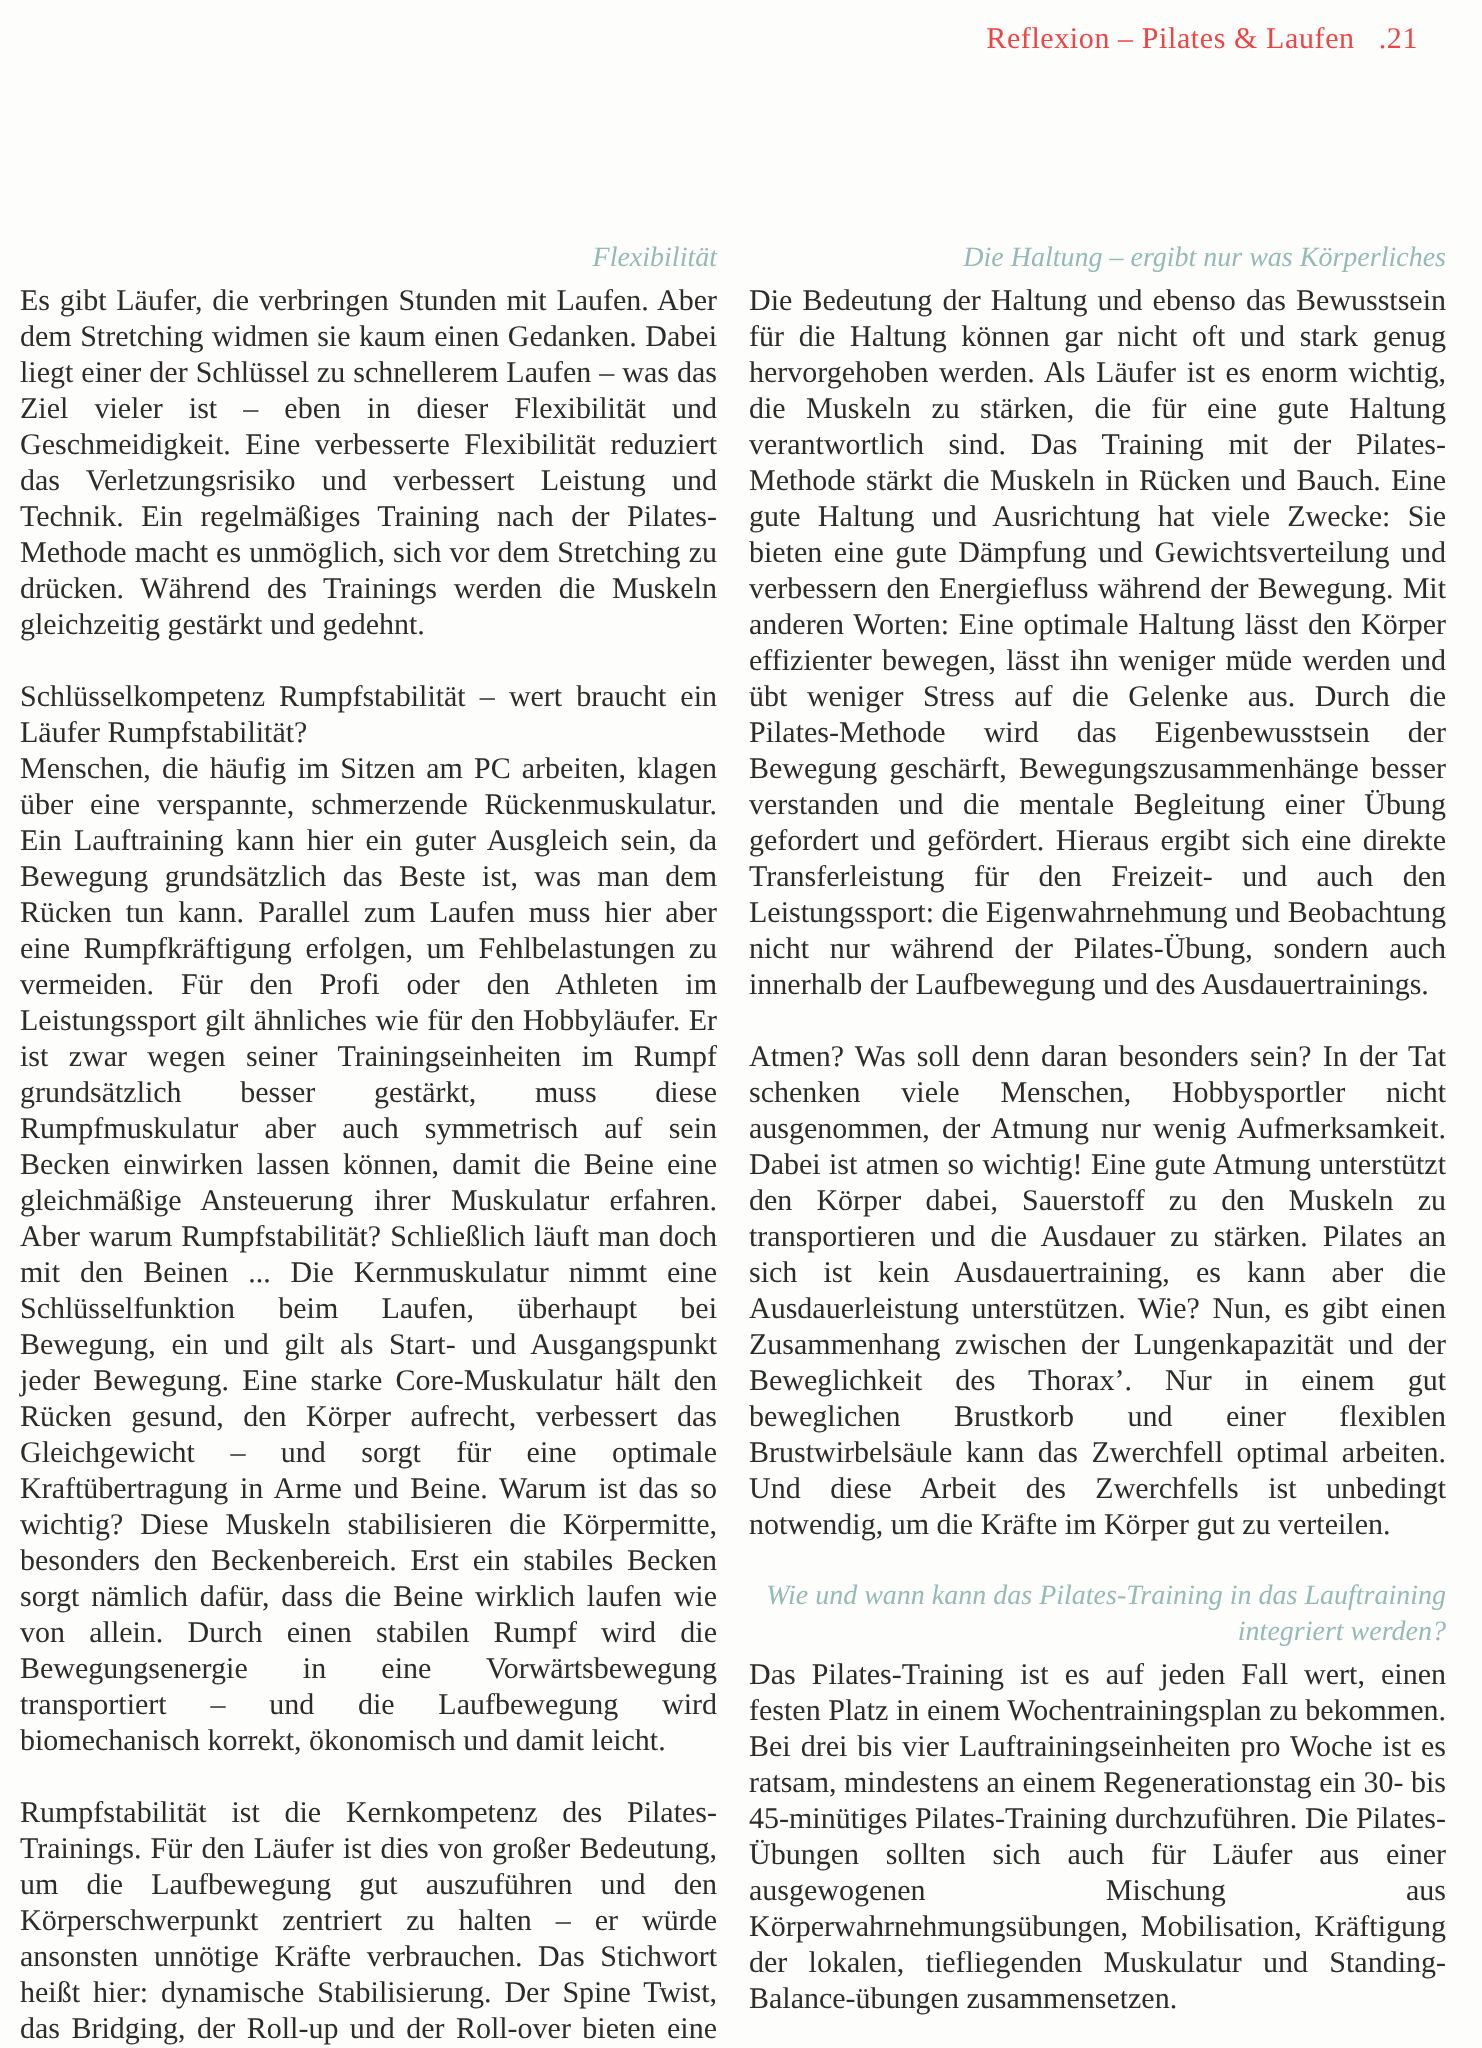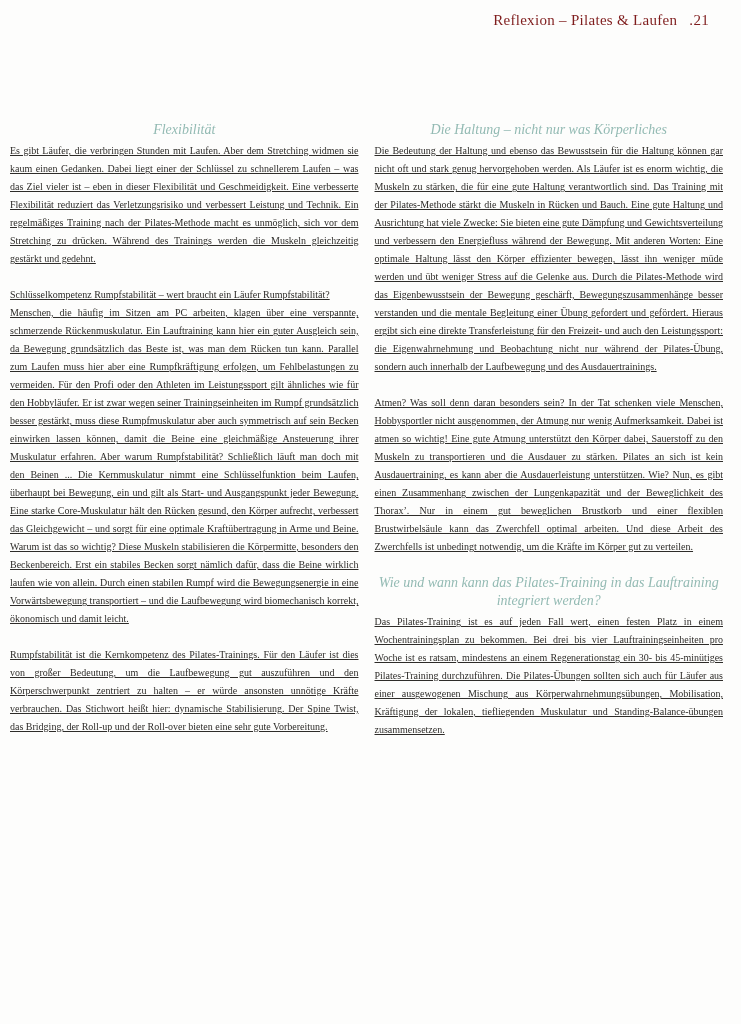--- a/index.html
+++ b/index.html
@@ -14,56 +14,55 @@
     font-family: "Liberation Serif", "DejaVu Serif", serif;
     color: #2e2c29;
     overflow: hidden;
   }
   .running-header {
     position: absolute;
     top: 12px;
     right: 32px;
     font-size: 15px;
     letter-spacing: 0.02em;
-    color: #7f1d1d;
+    color: #ef4444;
     white-space: nowrap;
   }
   .running-header .pageno {
     margin-left: 12px;
   }
   .columns {
     position: absolute;
     top: 121px;
     left: 10px;
     width: 713px;
     display: grid;
     grid-template-columns: 1fr 1fr;
     column-gap: 16px;
   }
   .col {
     min-width: 0;
   }
   p.body-para {
     margin: 0 0 18px 0;
-    font-size: 10px;
+    font-size: 15px;
     line-height: 18px;
     text-align: justify;
-    text-decoration: underline;
   }
   p.body-para.no-gap {
     margin-bottom: 0;
   }
   h3.section-heading {
     margin: 12px 0 3px 0;
     font-size: 14px;
     line-height: 18px;
     font-weight: normal;
     font-style: italic;
     color: #93bab3;
-    text-align: center;
+    text-align: right;
   }
   .col > h3.section-heading:first-child {
     margin-top: 0;
   }
 </style>
 </head>
 <body>
 
 <div class="running-header">
   <span>Reflexion – Pilates &amp; Laufen</span><span class="pageno">.21</span>
@@ -73,20 +72,20 @@
 
   <section class="col">
     <h3 class="section-heading">Flexibilität</h3>
     <p class="body-para">Es gibt Läufer, die verbringen Stunden mit Laufen. Aber dem Stretching widmen sie kaum einen Gedanken. Dabei liegt einer der Schlüssel zu schnellerem Laufen – was das Ziel vieler ist – eben in dieser Flexibilität und Geschmeidigkeit. Eine verbesserte Flexibilität reduziert das Verletzungsrisiko und verbessert Leistung und Technik. Ein regelmäßiges Training nach der Pilates-Methode macht es unmöglich, sich vor dem Stretching zu drücken. Während des Trainings werden die Muskeln gleichzeitig gestärkt und gedehnt.</p>
     <p class="body-para no-gap">Schlüsselkompetenz Rumpfstabilität – wert braucht ein Läufer Rumpfstabilität?</p>
     <p class="body-para">Menschen, die häufig im Sitzen am PC arbeiten, klagen über eine verspannte, schmerzende Rückenmuskulatur. Ein Lauftraining kann hier ein guter Ausgleich sein, da Bewegung grundsätzlich das Beste ist, was man dem Rücken tun kann. Parallel zum Laufen muss hier aber eine Rumpfkräftigung erfolgen, um Fehlbelastungen zu vermeiden. Für den Profi oder den Athleten im Leistungssport gilt ähnliches wie für den Hobbyläufer. Er ist zwar wegen seiner Trainingseinheiten im Rumpf grundsätzlich besser gestärkt, muss diese Rumpfmuskulatur aber auch symmetrisch auf sein Becken einwirken lassen können, damit die Beine eine gleichmäßige Ansteuerung ihrer Muskulatur erfahren. Aber warum Rumpfstabilität? Schließlich läuft man doch mit den Beinen ... Die Kernmuskulatur nimmt eine Schlüsselfunktion beim Laufen, überhaupt bei Bewegung, ein und gilt als Start- und Ausgangspunkt jeder Bewegung. Eine starke Core-Muskulatur hält den Rücken gesund, den Körper aufrecht, verbessert das Gleichgewicht – und sorgt für eine optimale Kraftübertragung in Arme und Beine. Warum ist das so wichtig? Diese Muskeln stabilisieren die Körpermitte, besonders den Beckenbereich. Erst ein stabiles Becken sorgt nämlich dafür, dass die Beine wirklich laufen wie von allein. Durch einen stabilen Rumpf wird die Bewegungsenergie in eine Vorwärtsbewegung transportiert – und die Laufbewegung wird biomechanisch korrekt, ökonomisch und damit leicht.</p>
     <p class="body-para">Rumpfstabilität ist die Kernkompetenz des Pilates-Trainings. Für den Läufer ist dies von großer Bedeutung, um die Laufbewegung gut auszuführen und den Körperschwerpunkt zentriert zu halten – er würde ansonsten unnötige Kräfte verbrauchen. Das Stichwort heißt hier: dynamische Stabilisierung. Der Spine Twist, das Bridging, der Roll-up und der Roll-over bieten eine sehr gute Vorbereitung.</p>
   </section>
 
   <section class="col">
-    <h3 class="section-heading">Die Haltung – nicht nur was Körperliches</h3>
+    <h3 class="section-heading">Die Haltung – ergibt nur was Körperliches</h3>
     <p class="body-para">Die Bedeutung der Haltung und ebenso das Bewusstsein für die Haltung können gar nicht oft und stark genug hervorgehoben werden. Als Läufer ist es enorm wichtig, die Muskeln zu stärken, die für eine gute Haltung verantwortlich sind. Das Training mit der Pilates-Methode stärkt die Muskeln in Rücken und Bauch. Eine gute Haltung und Ausrichtung hat viele Zwecke: Sie bieten eine gute Dämpfung und Gewichtsverteilung und verbessern den Energiefluss während der Bewegung. Mit anderen Worten: Eine optimale Haltung lässt den Körper effizienter bewegen, lässt ihn weniger müde werden und übt weniger Stress auf die Gelenke aus. Durch die Pilates-Methode wird das Eigenbewusstsein der Bewegung geschärft, Bewegungszusammenhänge besser verstanden und die mentale Begleitung einer Übung gefordert und gefördert. Hieraus ergibt sich eine direkte Transferleistung für den Freizeit- und auch den Leistungssport: die Eigenwahrnehmung und Beobachtung nicht nur während der Pilates-Übung, sondern auch innerhalb der Laufbewegung und des Ausdauertrainings.</p>
     <p class="body-para">Atmen? Was soll denn daran besonders sein? In der Tat schenken viele Menschen, Hobbysportler nicht ausgenommen, der Atmung nur wenig Aufmerksamkeit. Dabei ist atmen so wichtig! Eine gute Atmung unterstützt den Körper dabei, Sauerstoff zu den Muskeln zu transportieren und die Ausdauer zu stärken. Pilates an sich ist kein Ausdauertraining, es kann aber die Ausdauerleistung unterstützen. Wie? Nun, es gibt einen Zusammenhang zwischen der Lungenkapazität und der Beweglichkeit des Thorax’. Nur in einem gut beweglichen Brustkorb und einer flexiblen Brustwirbelsäule kann das Zwerchfell optimal arbeiten. Und diese Arbeit des Zwerchfells ist unbedingt notwendig, um die Kräfte im Körper gut zu verteilen.</p>
     <h3 class="section-heading">Wie und wann kann das Pilates-Training in das Lauftraining integriert werden?</h3>
     <p class="body-para">Das Pilates-Training ist es auf jeden Fall wert, einen festen Platz in einem Wochentrainingsplan zu bekommen. Bei drei bis vier Lauftrainingseinheiten pro Woche ist es ratsam, mindestens an einem Regenerationstag ein 30- bis 45-minütiges Pilates-Training durchzuführen. Die Pilates-Übungen sollten sich auch für Läufer aus einer ausgewogenen Mischung aus Körperwahrnehmungsübungen, Mobilisation, Kräftigung der lokalen, tiefliegenden Muskulatur und Standing-Balance-übungen zusammensetzen.</p>
   </section>
 
 </main>
 
 </body></html>

